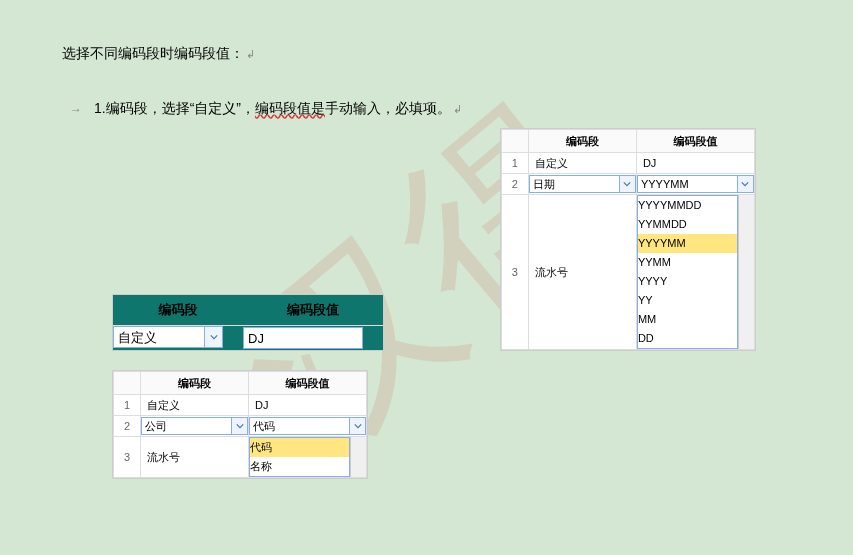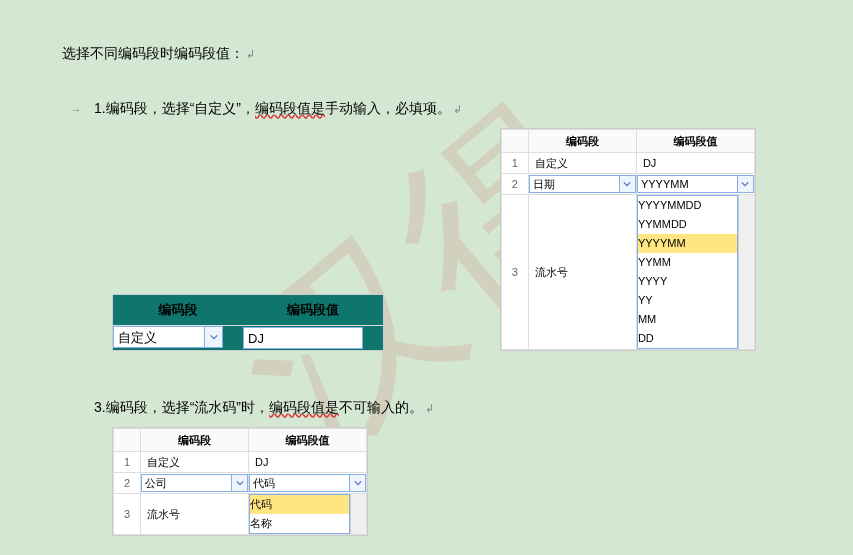--- a/index.html
+++ b/index.html
@@ -226,23 +226,20 @@
               <div class="opt">DD</div>
             </div>
             <div class="scroll-hint"></div>
           </div>
         </td>
       </tr>
     </tbody>
       </table>
   </div>
 
-  <div class="line indent1">
-    <span>3.编码段，选择“流水码”时，</span><span class="ul-wavy">编码段值是</span><span>不可输入的。</span><span class="end-mark">↲</span>
-  </div>
 
 
   
   <div class="img-box" style="margin-left:112px;">
     <table class="grid">
       <tbody>
           <tr>
         <th class="numcol"></th>
         <th class="c1">编码段</th>
         <th class="c2">编码段值</th>

